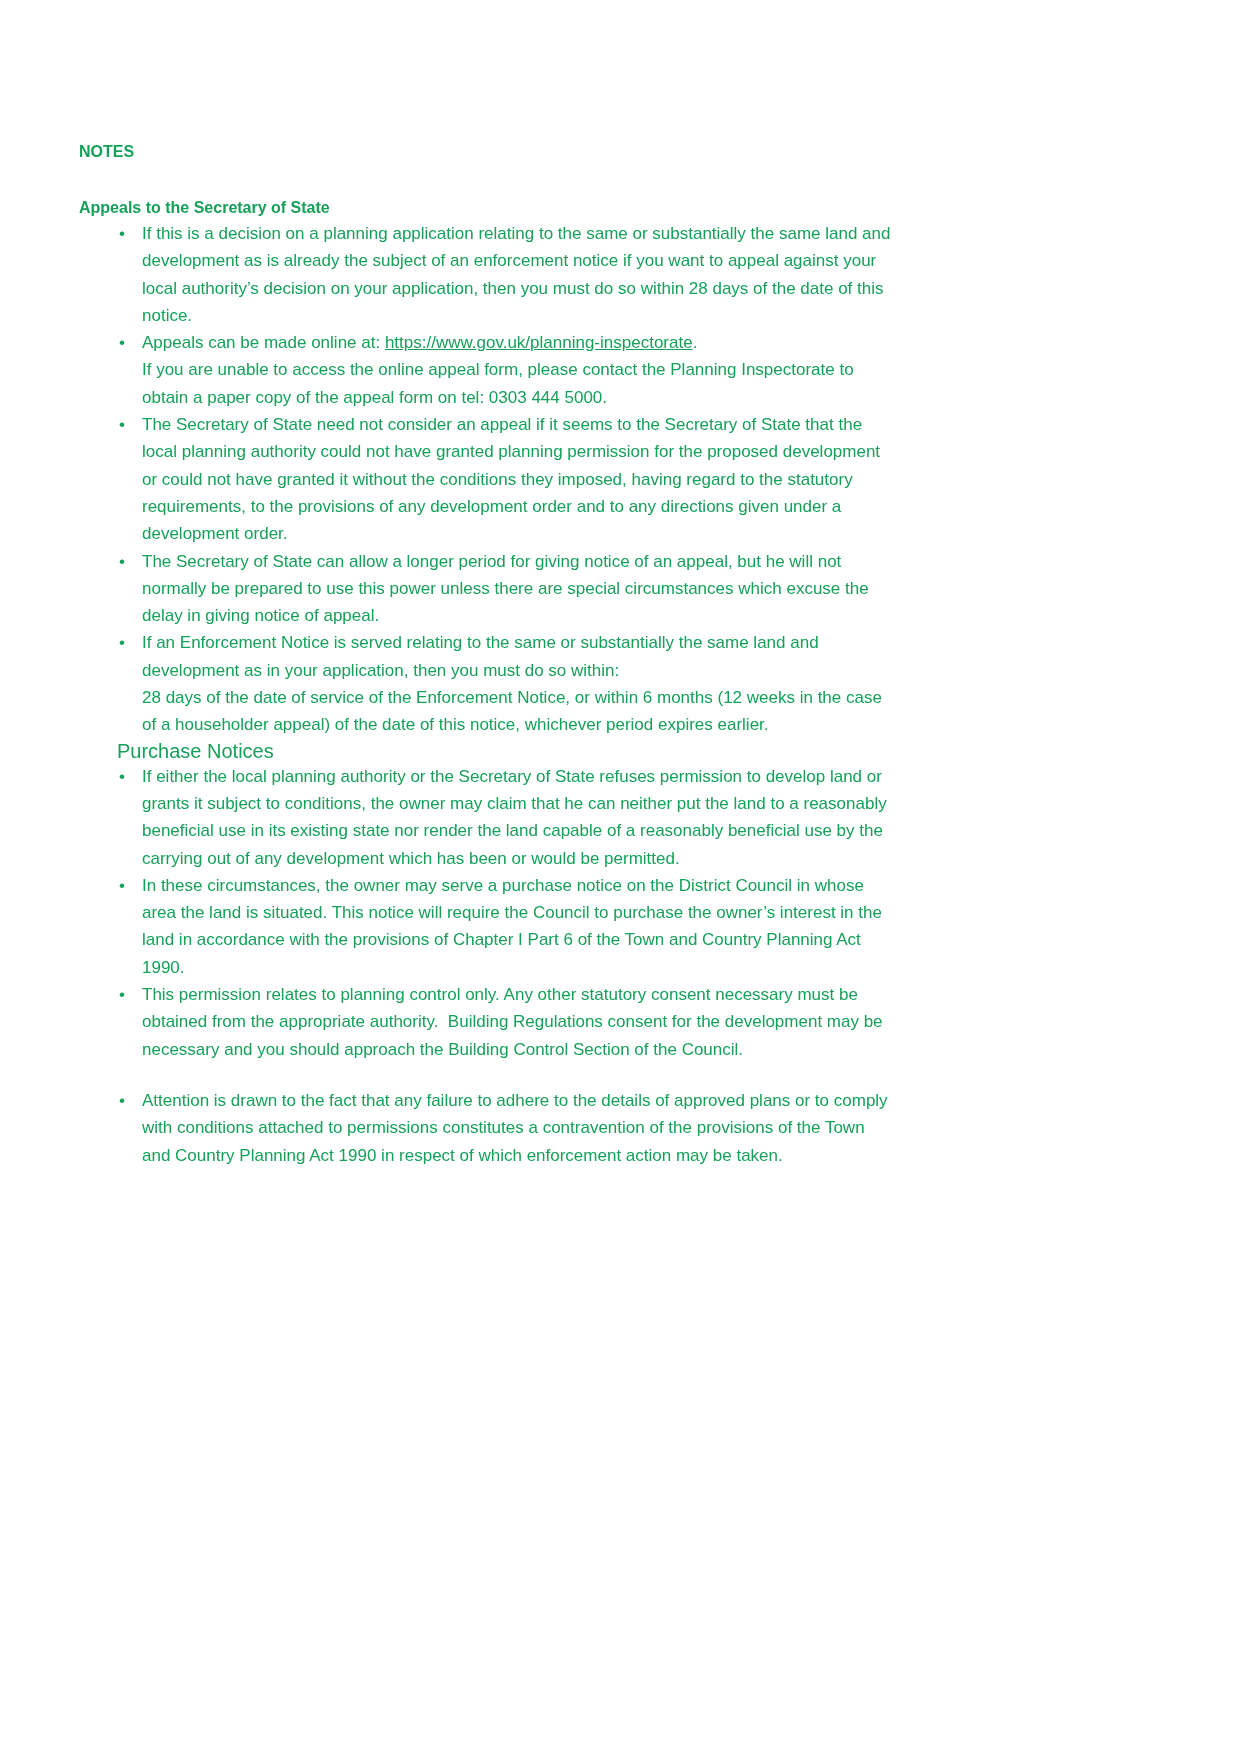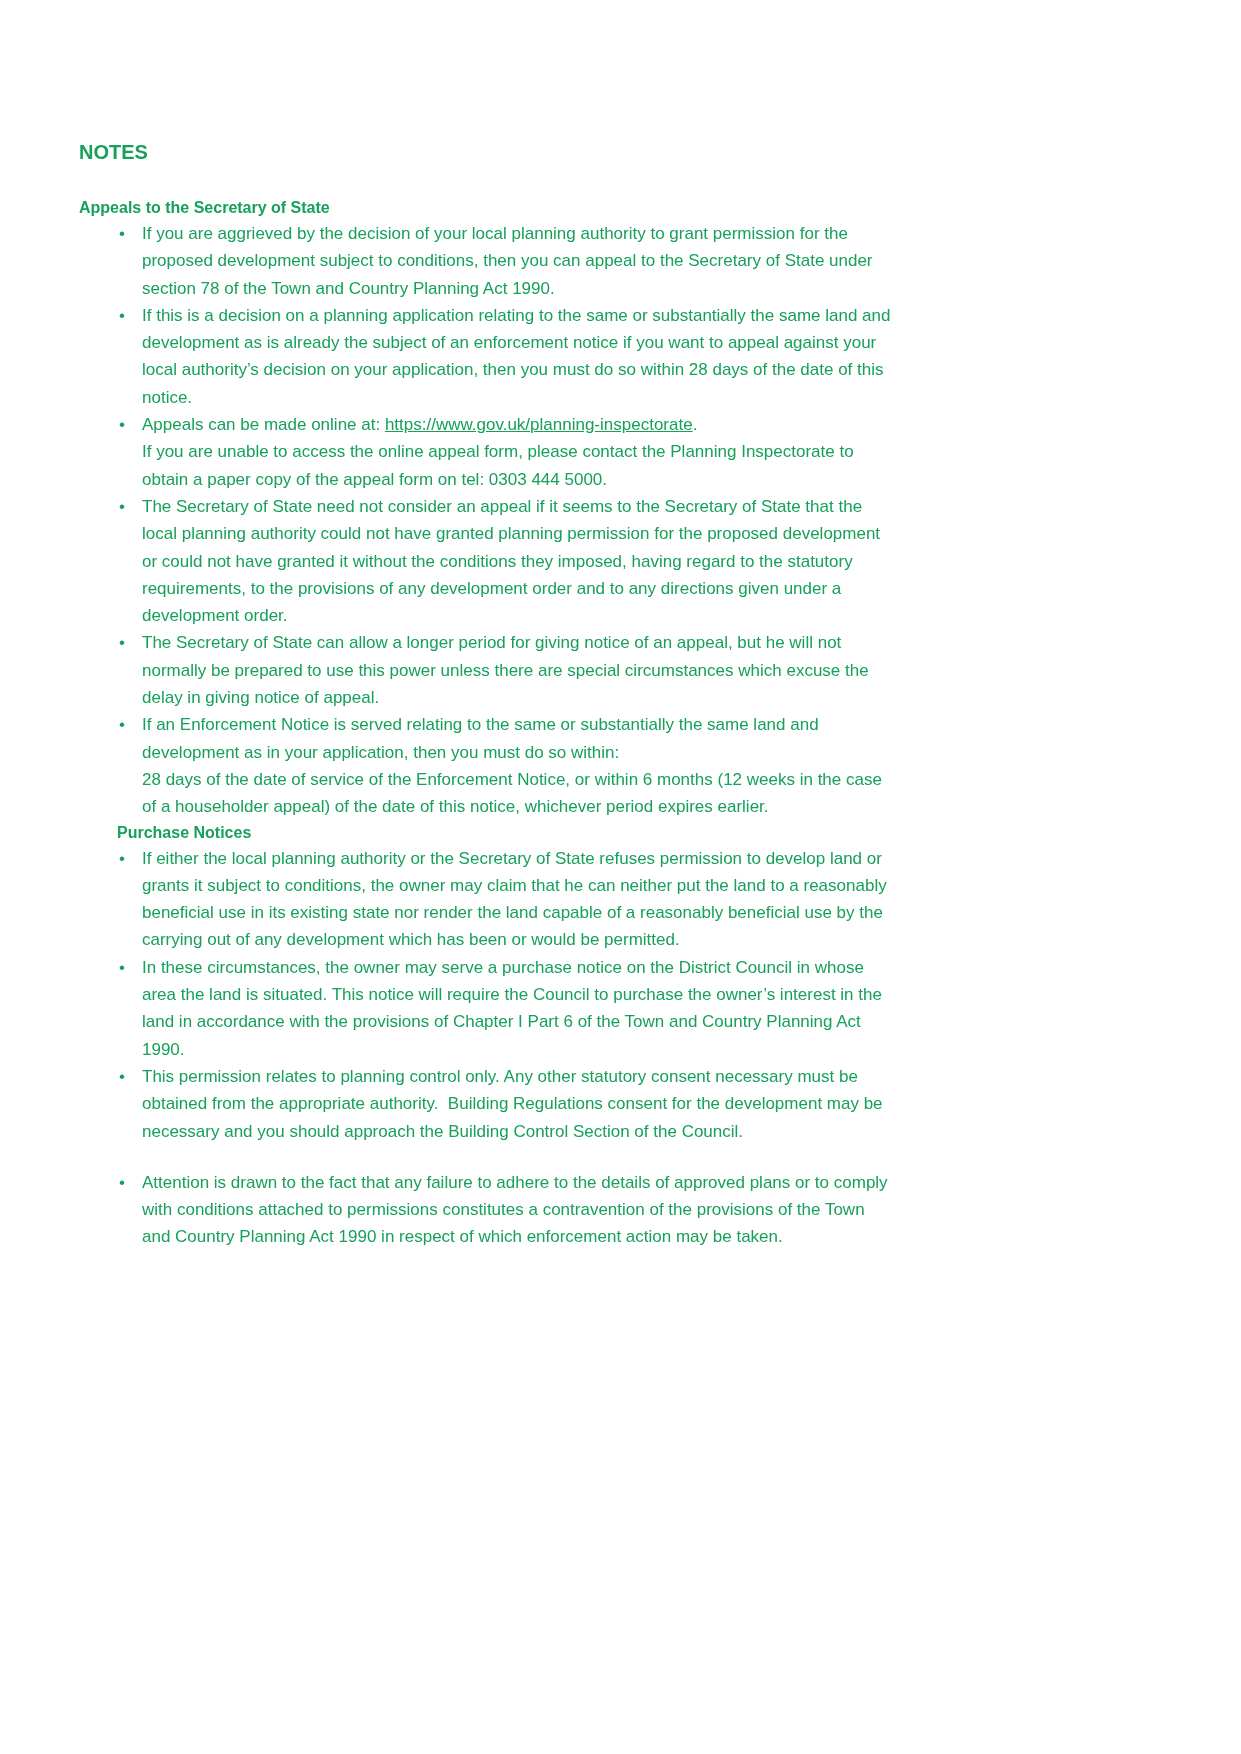--- a/index.html
+++ b/index.html
@@ -13,35 +13,35 @@
     width: 1241px;
     height: 1754px;
     background: #ffffff;
     padding: 140px 0 0 79px;
     font-family: "Liberation Sans", sans-serif;
     color: #16A05A;
     overflow: hidden;
   }
   h1.doc-title {
     margin: 0;
-    font-size: 20px;
+    font-size: 16px;
     line-height: 24px;
     font-weight: bold;
   }
   h2.section-heading {
     margin: 32px 0 0 0;
     font-size: 16px;
     line-height: 24px;
     font-weight: bold;
   }
   h3.sub-heading {
     margin: 0 0 0 38px;
-    font-size: 16px;
+    font-size: 20px;
     line-height: 24px;
-    font-weight: bold;
+    font-weight: normal;
   }
   .pn-heading { margin-top: 15px; }
   .oi-heading { margin-top: 21px; }
   ul.bullets {
     list-style: none;
     margin: 0;
     padding: 0;
     width: 1003px;
   }
   .appeals-list { margin-top: 30px; }
@@ -70,23 +70,20 @@
 </head>
 <body>
 
 <div class="page">
 
   <h1 class="doc-title">NOTES</h1>
 
   <h2 class="section-heading">Appeals to the Secretary of State</h2>
 
   <ul class="bullets appeals-list">
-    <li>If you are aggrieved by the decision of your local planning authority to grant permission for the
-proposed development subject to conditions, then you can appeal to the Secretary of State under
-section 78 of the Town and Country Planning Act 1990.</li>
     <li>If this is a decision on a planning application relating to the same or substantially the same land and
 development as is already the subject of an enforcement notice if you want to appeal against your
 local authority’s decision on your application, then you must do so within 28 days of the date of this
 notice.</li>
     <li><span>Appeals can be made online at: </span><a class="doc-link">https://www.gov.uk/planning-inspectorate</a><span>.
 If you are unable to access the online appeal form, please contact the Planning Inspectorate to
 obtain a paper copy of the appeal form on tel: 0303 444 5000.</span></li>
     <li>The Secretary of State need not consider an appeal if it seems to the Secretary of State that the
 local planning authority could not have granted planning permission for the proposed development
 or could not have granted it without the conditions they imposed, having regard to the statutory

